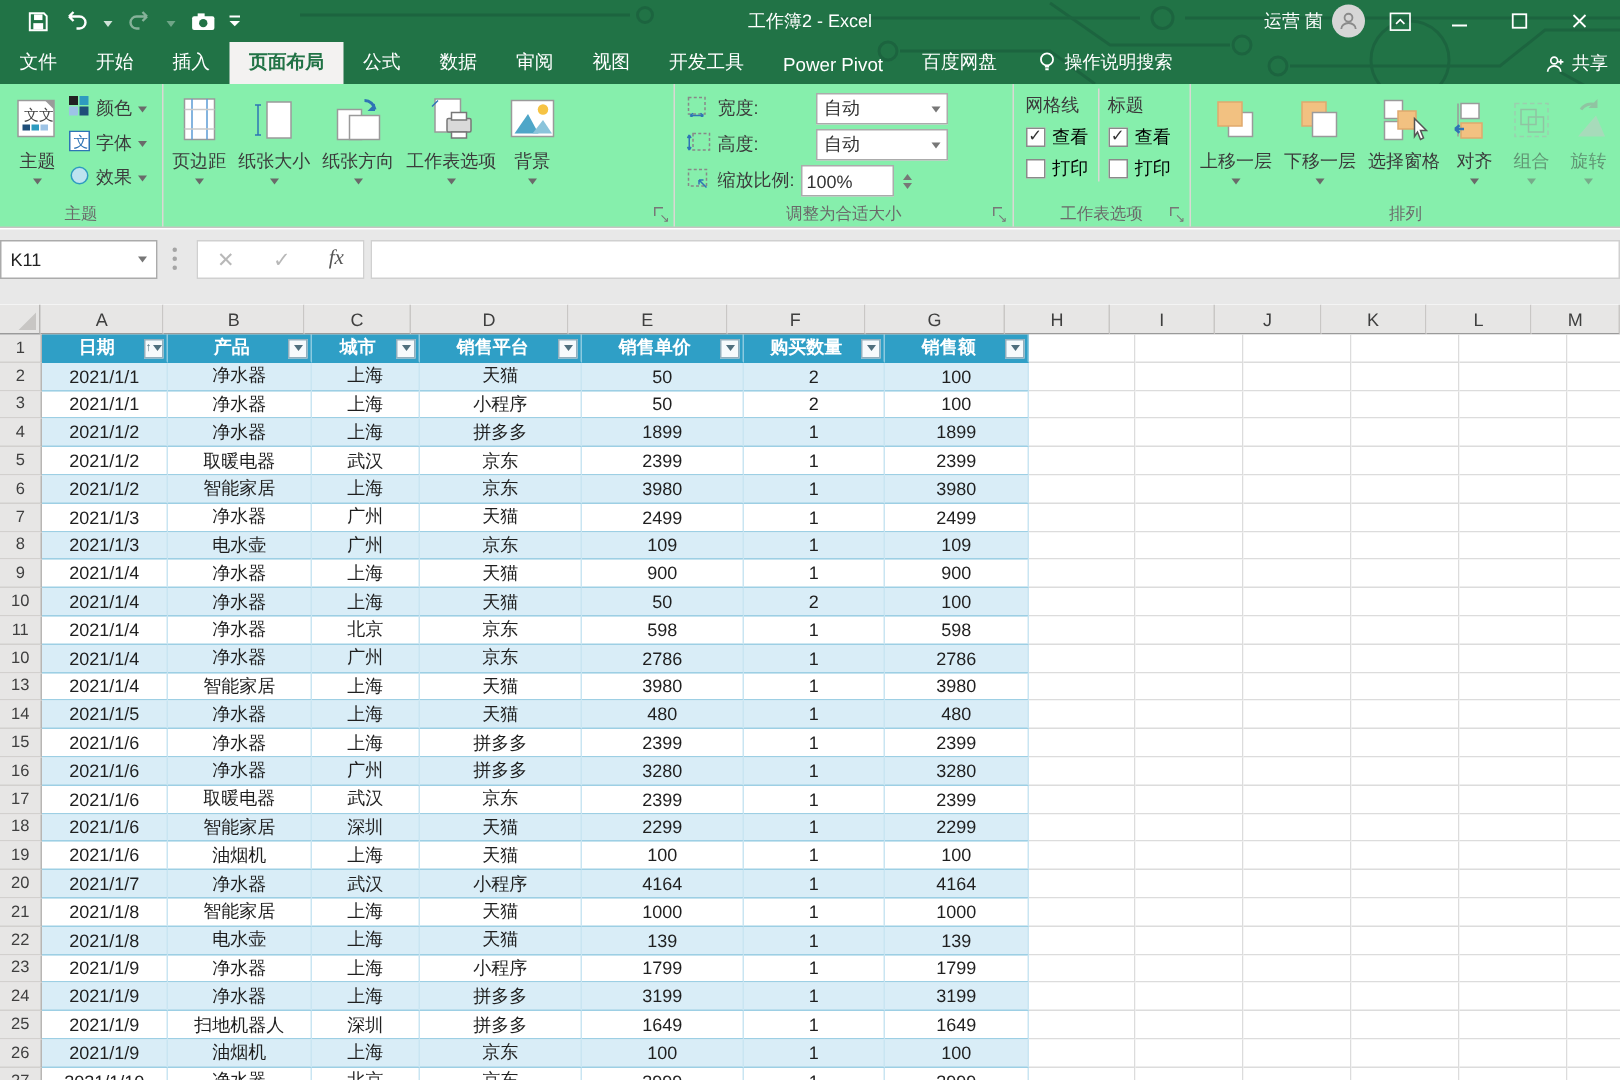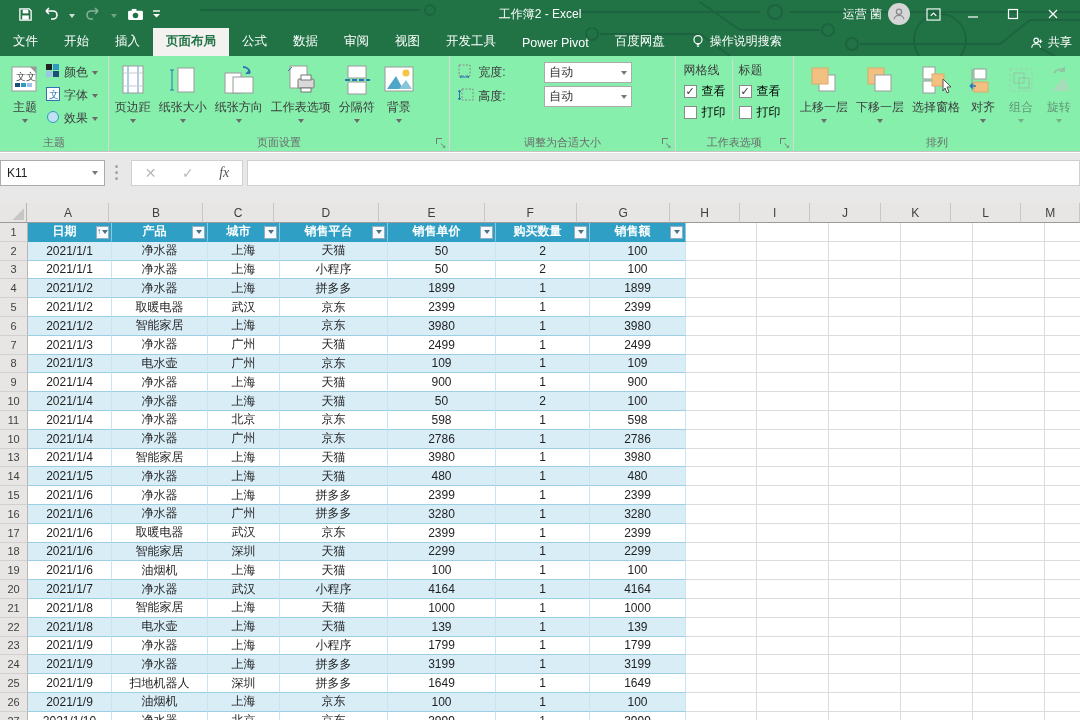--- a/index.html
+++ b/index.html
@@ -321,43 +321,31 @@
                 <rect x="15" y="10" width="10" height="5" fill="#fff" stroke="#777"></rect>
                 <rect x="15" y="23" width="10" height="4" fill="#fff" stroke="#777"></rect>
                 <path d="M2 6 l4 -4" stroke="#2e74b5"></path>
               </svg>
             </span>
             <span class="rlb">工作表选项</span>
             <span class="chev"></span>
           </div>
           <div class="rbtn">
             <span class="ric">
-              <svg width="28" height="30" viewBox="0 0 28 30">
-                <rect x="5" y="1" width="18" height="12" fill="#fff" stroke="#9a9a9a"></rect>
-                <rect x="5" y="17" width="18" height="12" fill="#fff" stroke="#9a9a9a"></rect>
-                <path d="M2 15 h5 M9 15 h5 M16 15 h5 M23 15 h4" stroke="#2e74b5" stroke-width="2"></path>
-              </svg>
-            </span>
-            <span class="rlb">分隔符</span>
-            <span class="chev"></span>
-          </div>
-          <div class="rbtn">
-            <span class="ric">
               <svg width="32" height="30" viewBox="0 0 32 30">
                 <rect x="2" y="2" width="28" height="24" fill="#fff" stroke="#9a9a9a"></rect>
                 <circle cx="23" cy="8" r="3.5" fill="#f6c344"></circle>
                 <path d="M4 24 L13 11 L20 24 z" fill="#4ea6c8"></path>
                 <path d="M16 24 L23 15 L29 24 z" fill="#8ac4db"></path>
               </svg>
             </span>
             <span class="rlb">背景</span>
             <span class="chev"></span>
           </div>
         </div>
-      <div class="glabel">页面设置</div>
       <span class="launcher"></span>
     </div>
 
     <div class="rgroup" style="width:232px; padding-left:8px;">
       <div class="scale-grid">
         <div class="scale-row">
           <span><svg width="16" height="14" viewBox="0 0 16 14">
                 <rect x="1" y="1" width="11" height="11" fill="none" stroke="#888" stroke-dasharray="2 1.5"></rect>
                 <path d="M2 13 h9 M2 13 l2 -1.5 M2 13 l2 1.5 M11 13 l-2 -1.5 M11 13 l-2 1.5" stroke="#2e74b5" fill="none"></path>
               </svg></span>
@@ -368,20 +356,34 @@
             </span>
         </div>
         <div class="scale-row">
           <span><svg width="16" height="14" viewBox="0 0 16 14">
                 <rect x="4" y="1" width="11" height="11" fill="none" stroke="#888" stroke-dasharray="2 1.5"></rect>
                 <path d="M1.5 2 v10 M1.5 2 l-1.2 2 M1.5 2 l1.2 2 M1.5 12 l-1.2 -2 M1.5 12 l1.2 -2" stroke="#2e74b5" fill="none"></path>
               </svg></span>
           <span class="scale-lab" style="width:62px">高度:</span>
           <span class="dd">
               <span class="ddval">自动</span>
+              <span class="tri-dn"></span>
+            </span>
+        </div>
+        <div class="scale-row">
+          <span><svg width="16" height="14" viewBox="0 0 16 14">
+                <rect x="1" y="1" width="12" height="11" fill="none" stroke="#888" stroke-dasharray="2 1.5"></rect>
+                <path d="M13 13 L8 8 M8 8 h3 M8 8 v3" stroke="#2e74b5" fill="none"></path>
+              </svg></span>
+          <span class="scale-lab">缩放比例:</span>
+          <span class="spin">
+              <span class="ddval">100%</span>
+            </span>
+          <span class="spinarrows">
+              <span class="tri-up"></span>
               <span class="tri-dn"></span>
             </span>
         </div>
       </div>
       <div class="glabel">调整为合适大小</div>
       <span class="launcher"></span>
     </div>
 
     <div class="rgroup" style="width:122px;">
       <div class="so-col">

